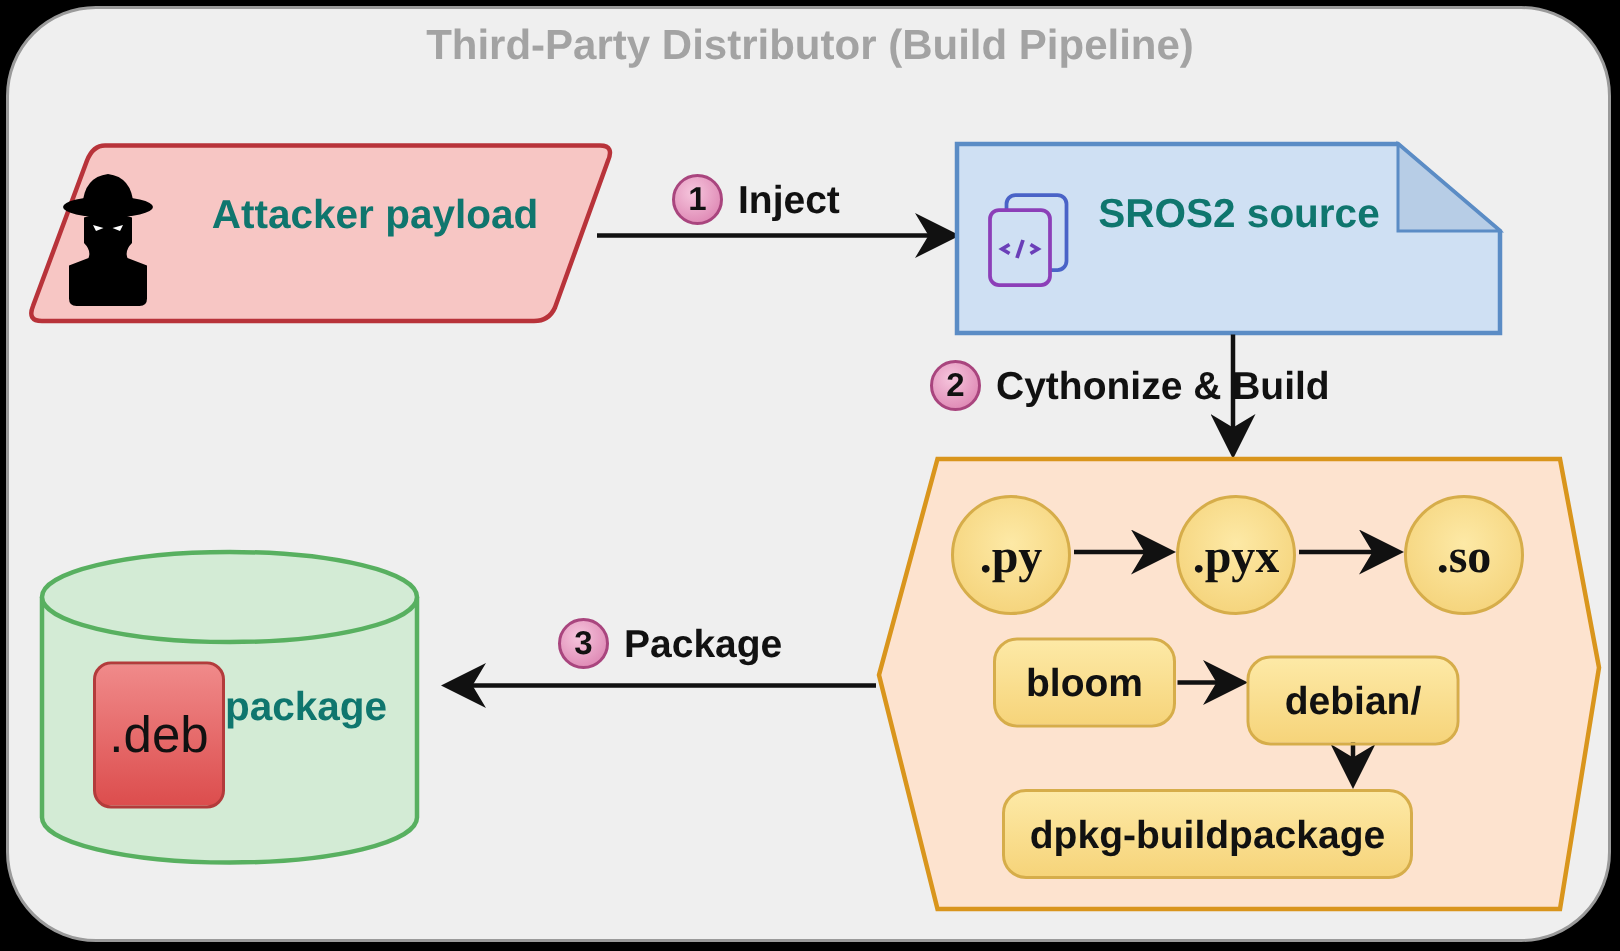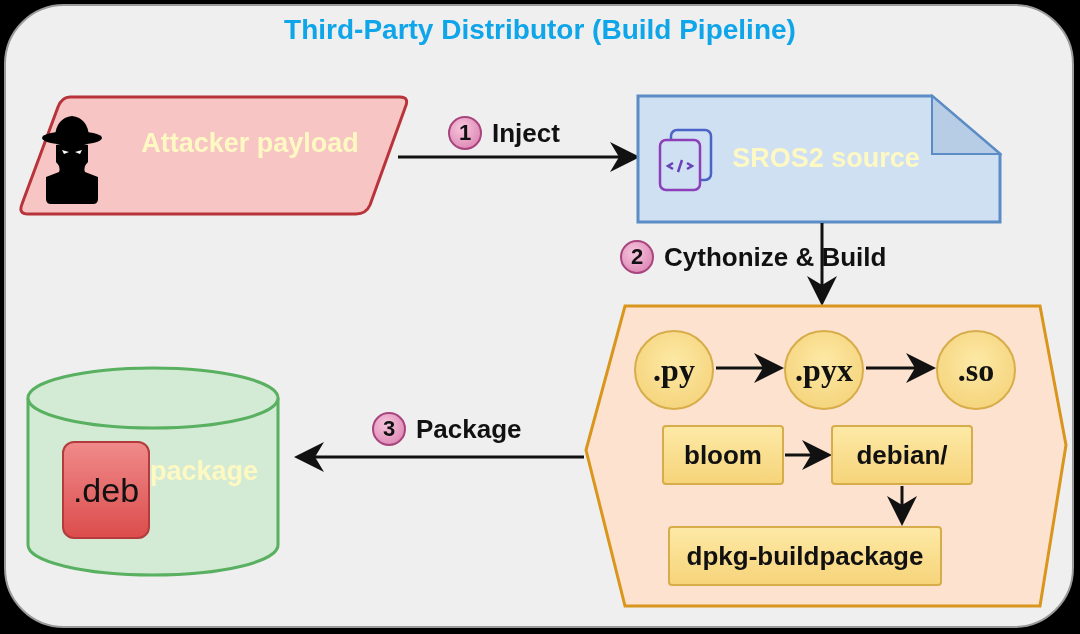--- a/index.html
+++ b/index.html
@@ -1,28 +1,28 @@
 <!DOCTYPE html>
 <html><head>
 <meta charset="utf-8">
 <style>
   html, body { margin:0; padding:0; }
   body { width:1080px; height:634px; background:#000; position:relative; overflow:hidden;
          font-family:"Liberation Sans", sans-serif; }
   .frame { position:absolute; left:4px; top:4px; width:1070px; height:624px;
            background:#efefef; border:2px solid #9a9a9a; border-radius:60px; box-sizing:border-box; }
   .title { position:absolute; left:0; width:1080px; top:14px; text-align:center;
-           font-weight:bold; font-size:28px; color:#0ea5e9; }
+           font-weight:bold; font-size:28px; color:#a3a3a3; }
   svg.diagram { position:absolute; left:0; top:0; }
-  .lbl { position:absolute; font-weight:bold; color:#fef9c3; text-align:center; line-height:1.15; }
+  .lbl { position:absolute; font-weight:bold; color:#0f766e; text-align:center; line-height:1.15; }
   .step { position:absolute; display:flex; align-items:center; gap:10px; font-weight:bold; font-size:26px; color:#111; }
   .badge { width:34px; height:34px; border-radius:50%; border:2px solid #a9457e;
            background:radial-gradient(circle at 40% 35%, #f6c6dd, #d97aab);
            display:flex; align-items:center; justify-content:center; font-size:22px; font-weight:bold; color:#111; box-sizing:border-box; }
-  .pill { position:absolute; background:linear-gradient(#fde9a6,#f6d47a); border:2px solid #d6ad4a; border-radius:4px;
+  .pill { position:absolute; background:linear-gradient(#fde9a6,#f6d47a); border:2px solid #d6ad4a; border-radius:16px;
           display:flex; align-items:center; justify-content:center; font-weight:bold; font-size:26px; color:#111; box-sizing:border-box; }
   .circle { position:absolute; width:80px; height:80px; border-radius:50%; background:radial-gradient(circle at 50% 40%, #fde9a6, #f3cf72);
             border:2px solid #d6ad4a; display:flex; align-items:center; justify-content:center; font-weight:bold; font-size:32px; color:#111; box-sizing:border-box;font-family:Liberation Serif, serif; }
   .deb { position:absolute; left:38px; top:441px; width:88px; height:98px; border-radius:12px;
          background:linear-gradient(#f08a8a,#dc4d4d); border:2px solid #b33b3b; box-sizing:border-box;
          display:flex; align-items:center; justify-content:center; font-size:34px; color:#111;margin-left:24px; }
 </style>
 </head>
 <body>
 
@@ -68,21 +68,21 @@
   <line x1="584" y1="457" x2="300" y2="457" stroke="#111" stroke-width="3" marker-end="url(#ah)"></line>
 
   <path d="M28,398 L28,545 A125,30 0 0 0 278,545 L278,398" fill="#d3ebd5" stroke="#58b060" stroke-width="3"></path>
   <ellipse cx="153" cy="398" rx="125" ry="30" fill="#d3ebd5" stroke="#58b060" stroke-width="3"></ellipse>
 </svg>
 
 <div class="lbl" style="left:120px;top:128px;width:260px;font-size:27px;">
   <div>Attacker payload</div>
 </div>
 
-<div class="lbl" style="left:716px;top:127px;width:220px;font-size:27px;margin-top:16px;">
+<div class="lbl" style="left:716px;top:127px;width:220px;font-size:27px;">
   <div>SROS2 source</div>
 </div>
 
 <div class="step" style="left:448px;top:116px;">
   <span class="badge">1</span>
   <span>Inject</span>
 </div>
 <div class="step" style="left:620px;top:240px;">
   <span class="badge">2</span>
   <span>Cythonize &amp; Build</span>
@@ -90,19 +90,19 @@
 <div class="step" style="left:372px;top:412px;">
   <span class="badge">3</span>
   <span>Package</span>
 </div>
 
 <div class="circle" style="left:634px;top:330px;">.py</div>
 <div class="circle" style="left:784px;top:330px;text-align:center;">.pyx</div>
 <div class="circle" style="left:936px;top:330px;">.so</div>
 
 <div class="pill" style="left:662px;top:425px;width:122px;height:60px;">bloom</div>
-<div class="pill" style="left:831px;top:425px;width:142px;height:60px;">debian/</div>
+<div class="pill" style="left:831px;top:437px;width:142px;height:60px;">debian/</div>
 <div class="pill" style="left:668px;top:526px;width:274px;height:60px;">dpkg-buildpackage</div>
 
 <div class="deb">.deb</div>
 <div class="lbl" style="left:134px;top:456px;width:140px;font-size:27px;">
   <div>package</div>
 </div>
 
 </body></html>

